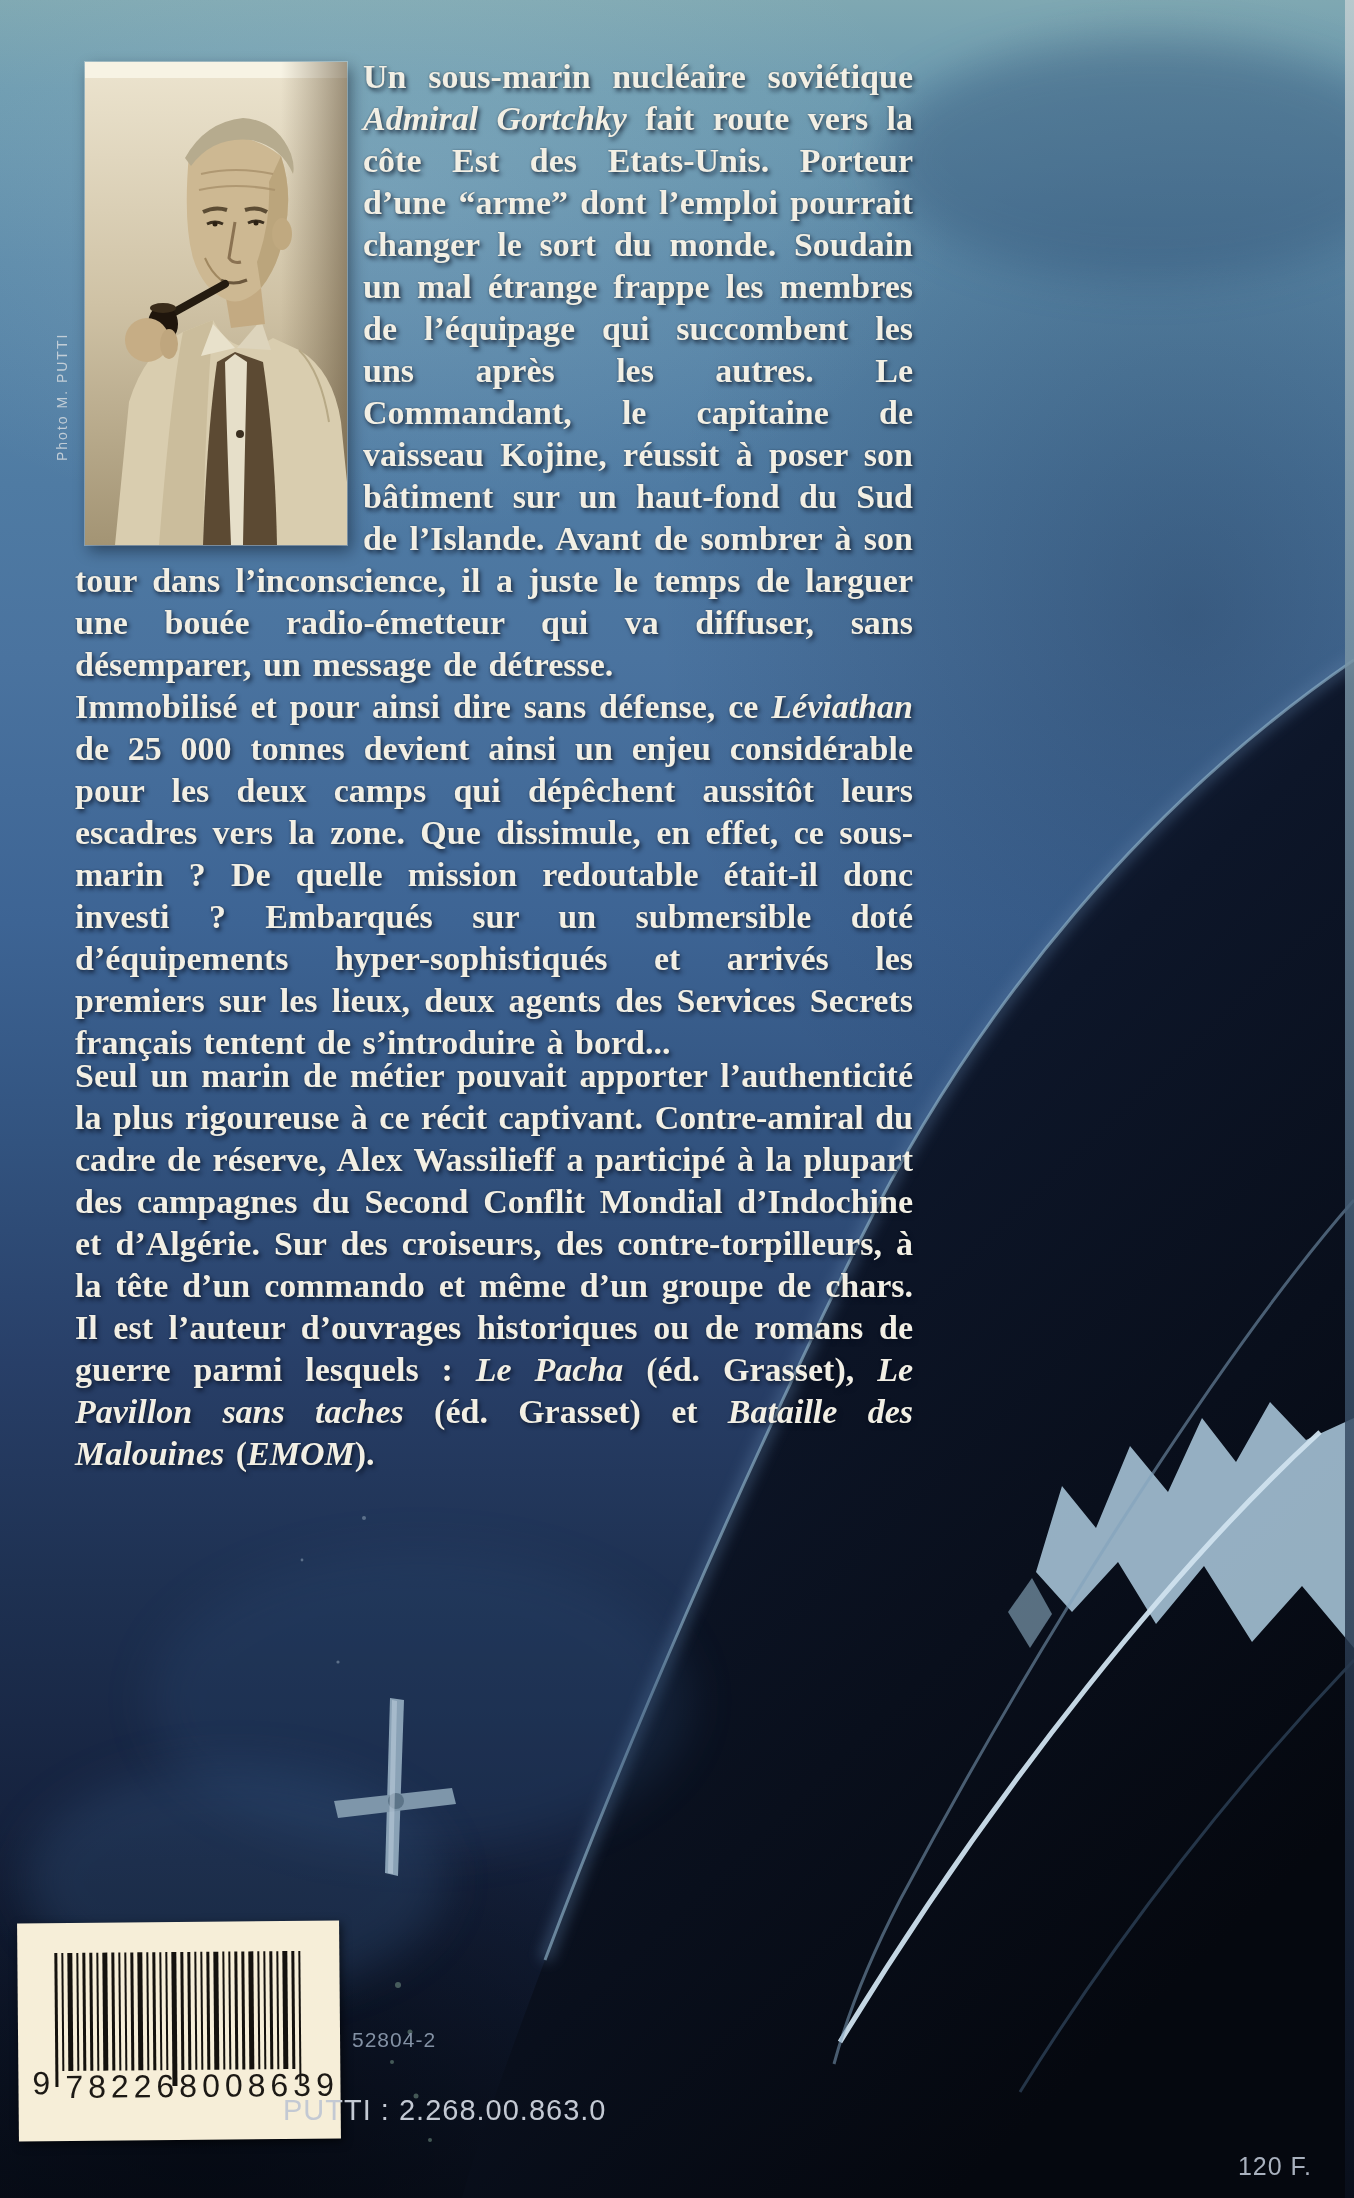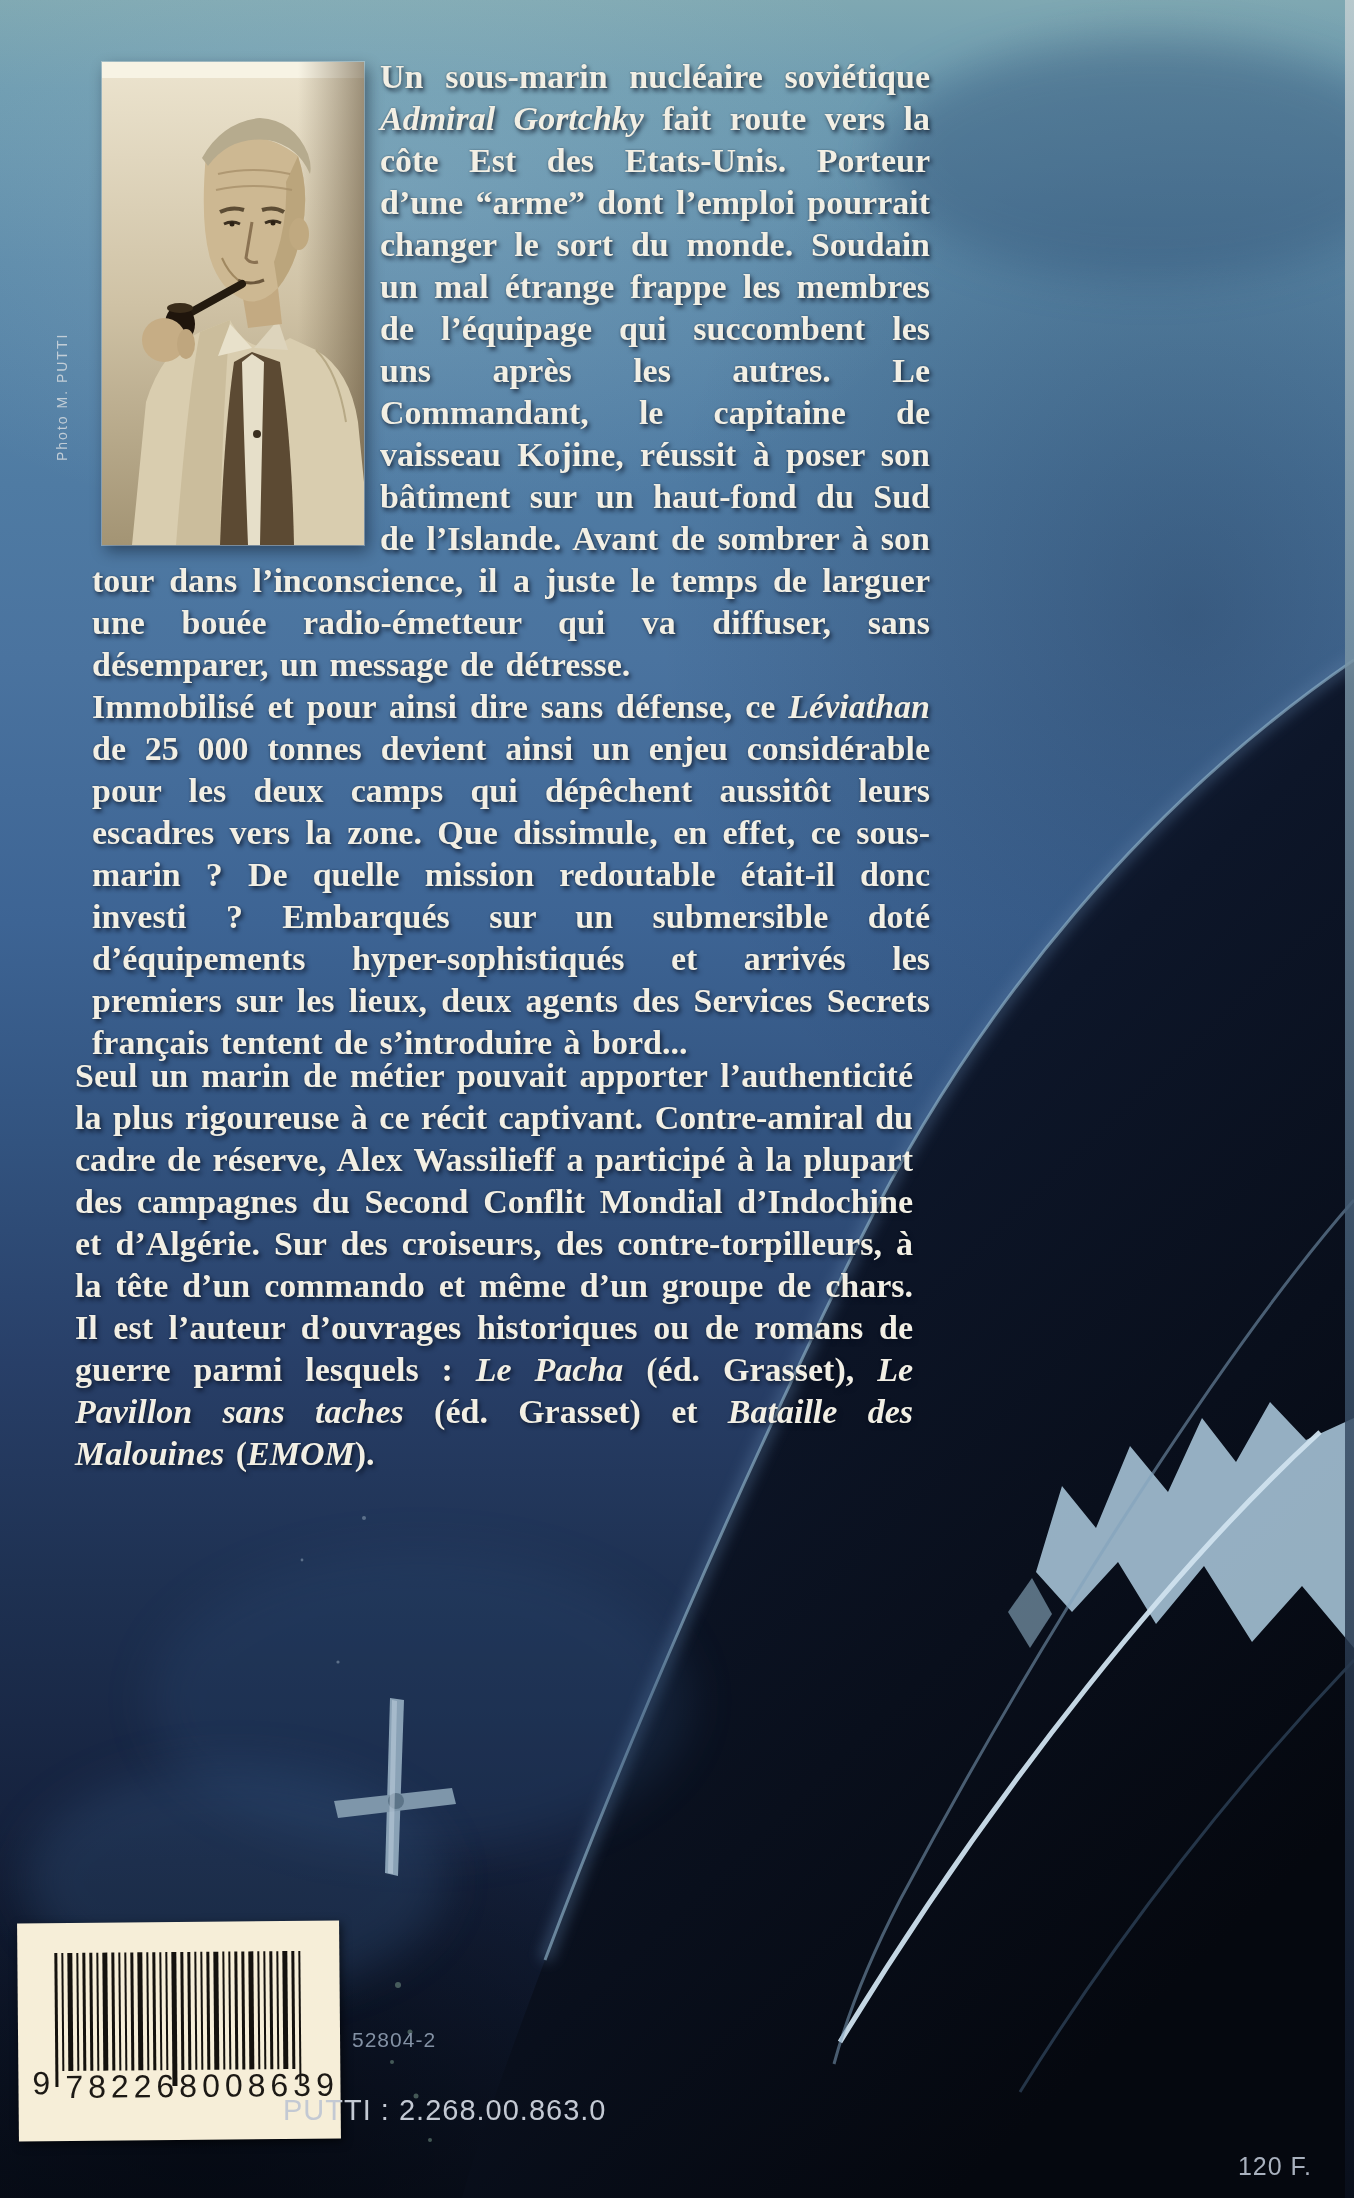--- a/index.html
+++ b/index.html
@@ -8,21 +8,21 @@
     background:linear-gradient(180deg,
       var(--c-sky,#7fa8b2) 0%, #6d9bb0 4%, #5b89a9 12%, #4f7ba3 22%,
       var(--c-sea,#4a739f) 30%, #3d6494 42%, #32537f 52%, #283f68 62%,
       #1e3152 72%, var(--c-deep,#16233f) 82%, #101a30 90%, var(--c-abyss,#0a101d) 100%);}
   .glow{position:absolute;inset:0;pointer-events:none;
     background:radial-gradient(ellipse 900px 520px at 28% 9%, rgba(195,222,228,.20), transparent 65%),
                radial-gradient(ellipse 760px 900px at 88% 28%, rgba(8,22,46,.28), transparent 70%),
                radial-gradient(ellipse 900px 500px at 15% 98%, rgba(0,3,8,.5), transparent 70%);}
   .scene{position:absolute;inset:0;width:100%;height:100%;}
   
-  .text-col{position:absolute;left:92px;top:56px;width:838px;}
+  .text-col{position:absolute;left:75px;top:56px;width:838px;}
   .bio-col{position:absolute;left:75px;top:1055px;width:838px;}
   .prose{font-size:34px;line-height:42px;font-weight:700;color:var(--c-text,#f2efe4);
     text-align:justify;word-spacing:3px;margin:0;
     text-shadow:2px 3px 4px rgba(6,14,30,.65), 0 0 2px rgba(6,14,30,.35);}
   .prose i{font-style:italic;}
   .photo{float:left;width:262px;height:483px;margin:6px 16px 10px 10px;
     box-shadow:0 0 0 1px rgba(250,250,240,.35), 4px 6px 14px rgba(5,12,25,.45);}
   .photo svg{display:block;width:100%;height:100%;}
   .credit-vertical{position:absolute;left:54px;top:246px;height:215px;
     writing-mode:vertical-rl;transform:rotate(180deg);

